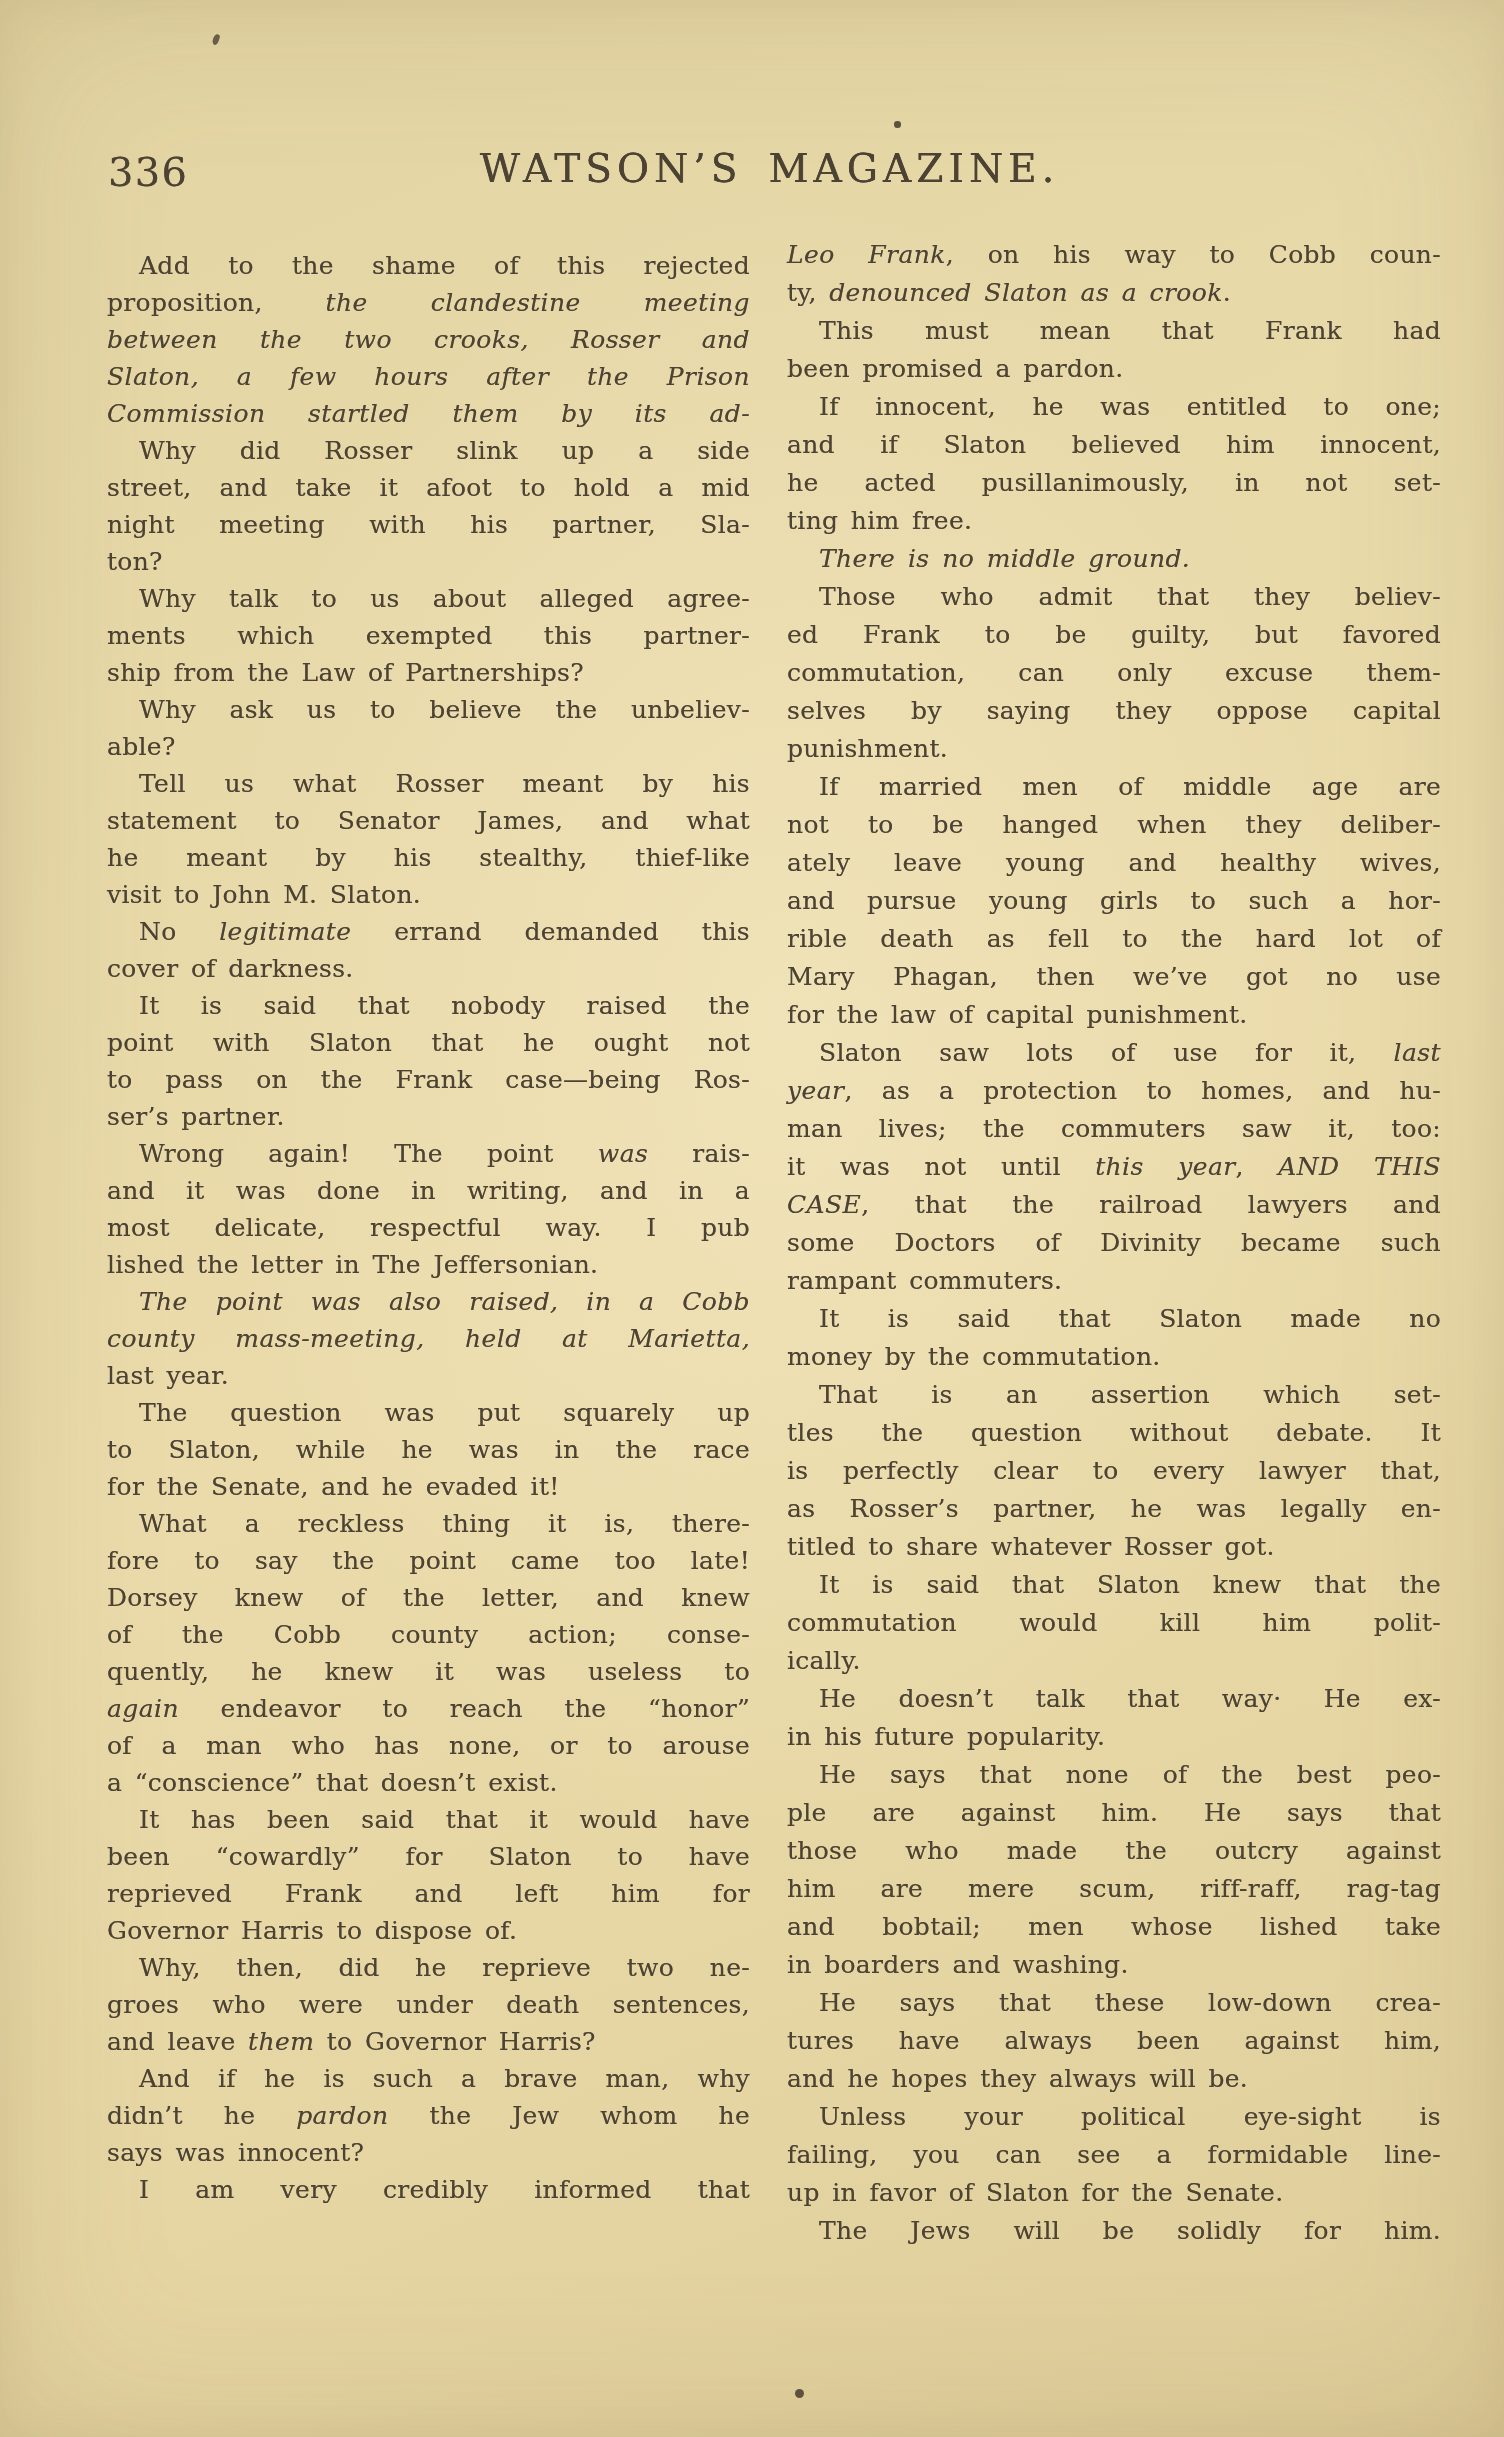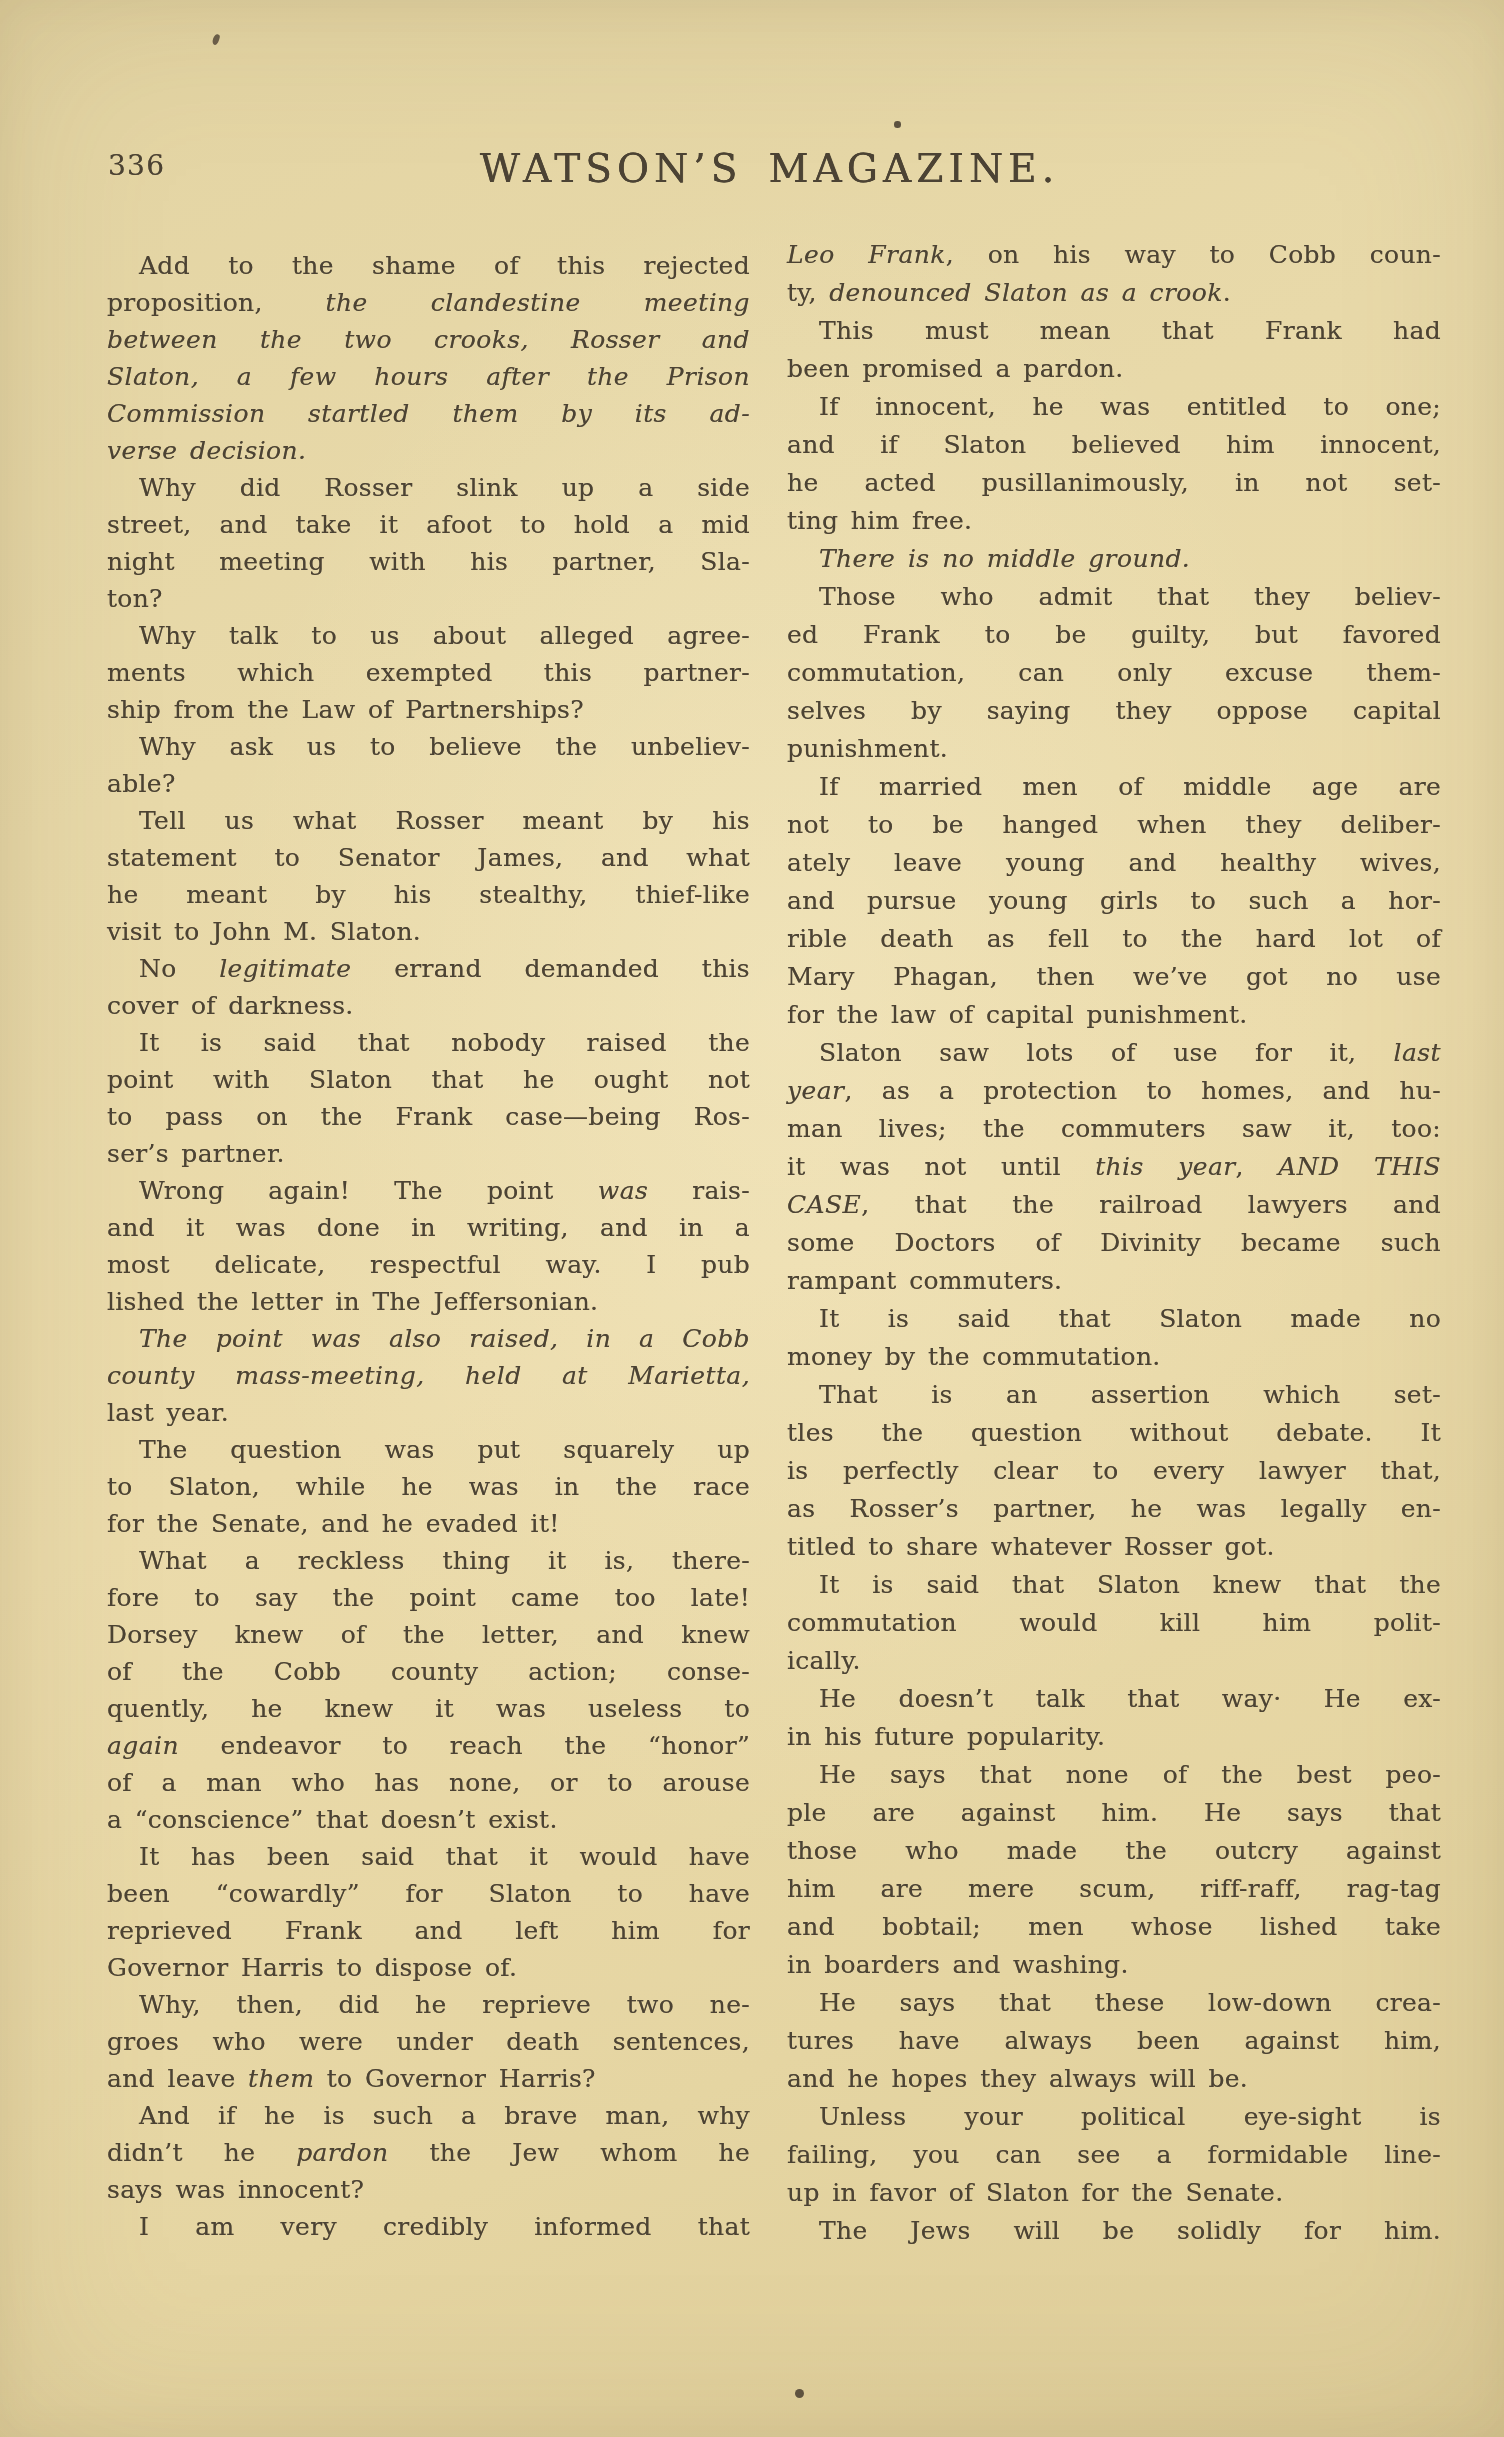--- a/index.html
+++ b/index.html
@@ -12,21 +12,21 @@
     font-family:"DejaVu Serif", serif;
     color:#4c4334;
     overflow:hidden;
   }
   .page::after{
     content:"";position:absolute;inset:0;pointer-events:none;
     box-shadow: inset 0 0 168px rgba(130,105,60,0.18), inset 0 0 39px rgba(130,105,60,0.08);
   }
   .pageno{
     position:absolute;left:108px;top:149px;
-    font-size:28px;letter-spacing:1.3px;
+    font-size:40px;letter-spacing:1.3px;
     text-shadow:0 0 0.6px rgba(60,52,40,0.55);
   }
   .title{
     position:absolute;left:0;right:0;top:146px;
     text-align:center;
     font-size:39px;letter-spacing:0.13em;word-spacing:0.22em;
     text-shadow:0 0 0.6px rgba(50,44,34,0.75), 0.3px 0 0 rgba(50,44,34,0.5);
     padding-left:34px;
   }
   .col{
@@ -57,21 +57,20 @@
 
 <div class="page">
   <div class="pageno">336</div>
   <div class="title">WATSON’S MAGAZINE.</div>
   <div class="col left" id="col-left">
       <div class="line indent">Add to the shame of this rejected</div>
       <div class="line">proposition, <i>the clandestine meeting</i></div>
       <div class="line"><i>between the two crooks, Rosser and</i></div>
       <div class="line"><i>Slaton, a few hours after the Prison</i></div>
       <div class="line"><i>Commission startled them by its ad-</i></div>
-      <div class="line end"><i>verse decision.</i></div>
       <div class="line indent">Why did Rosser slink up a side</div>
       <div class="line">street, and take it afoot to hold a mid</div>
       <div class="line">night meeting with his partner, Sla-</div>
       <div class="line end">ton?</div>
       <div class="line indent">Why talk to us about alleged agree-</div>
       <div class="line">ments which exempted this partner-</div>
       <div class="line end">ship from the Law of Partnerships?</div>
       <div class="line indent">Why ask us to believe the unbeliev-</div>
       <div class="line end">able?</div>
       <div class="line indent">Tell us what Rosser meant by his</div>

